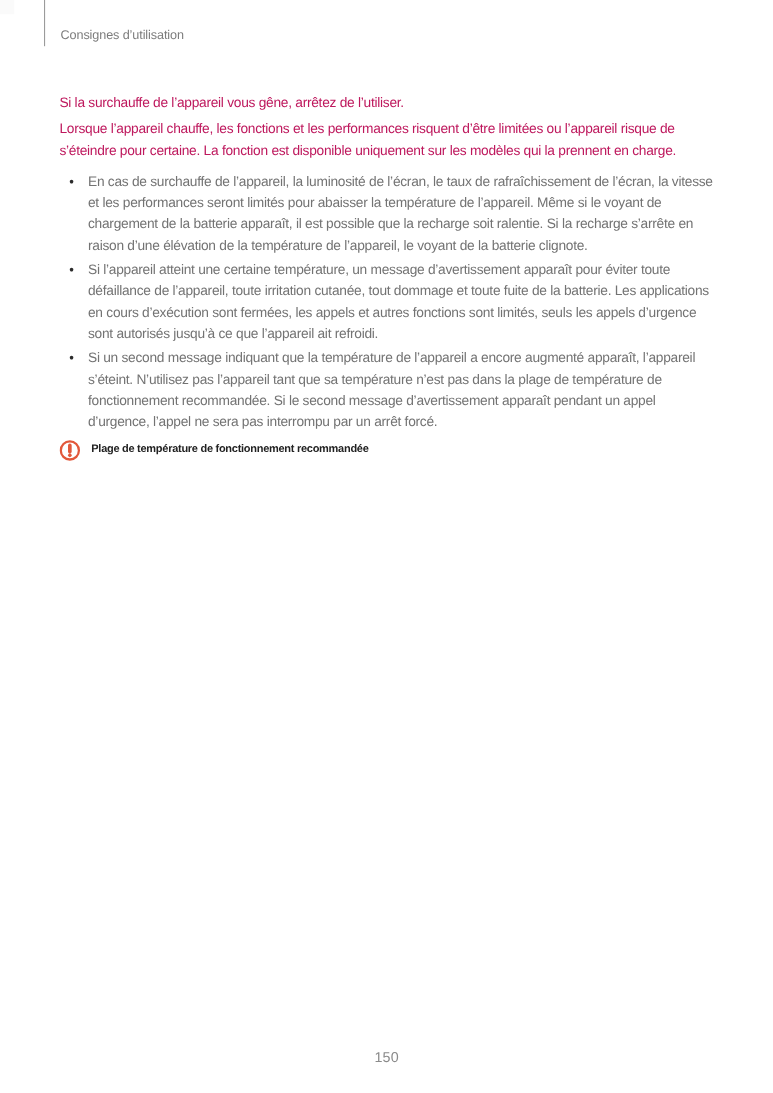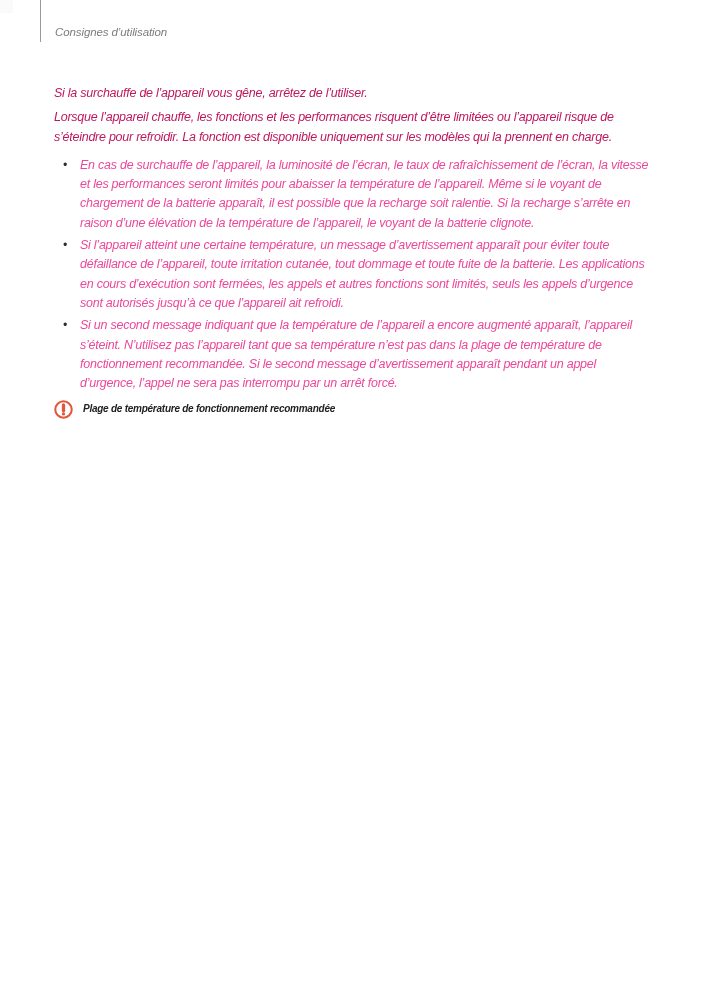--- a/index.html
+++ b/index.html
@@ -3,21 +3,21 @@
 <meta charset="utf-8">
 <style>
   html, body { margin: 0; padding: 0; }
   body {
     width: 703px; height: 994px;
     background: #ffffff;
     font-family: "Liberation Sans", sans-serif;
     color: #2b2b2b;
     overflow: hidden;
   }
-  .page { position: relative; width: 703px; height: 980px; background: #ffffff; font-style: italic; }
+  .page { position: relative; width: 703px; height: 980px; background: #ffffff; }
 
   .corner-artifact {
     position: absolute; left: 0; top: 0;
     width: 13px; height: 13px; background: #fafafa;
   }
   .header-rule {
     position: absolute; left: 40px; top: 0;
     width: 1px; height: 42px; background: #9b9b9b;
   }
   .running-header {
@@ -40,21 +40,21 @@
   }
   ul.bullet-list {
     list-style: none;
     margin: 9px 0 0 0; padding: 0;
   }
   ul.bullet-list li {
     position: relative;
     padding-left: 26px;
     margin: 0 0 3px 0;
     font-size: 12.5px; line-height: 19.3px; letter-spacing: -0.25px;
-    color: #ec4899;
+    color: #737373;
   }
   ul.bullet-list li::before {
     content: "•";
     position: absolute; left: 9px; top: 0;
     color: #2b2b2b; font-size: 12px;
   }
   .note {
     display: flex; align-items: flex-start;
     margin-top: 7px;
   }
@@ -86,21 +86,21 @@
 
 <div class="page">
 
   <div class="corner-artifact"></div>
   <div class="header-rule"></div>
   <div class="running-header">Consignes d’utilisation</div>
 
   <main class="content">
 
     <p>Si la surchauffe de l’appareil vous gêne, arrêtez de l’utiliser.</p>
-    <p>Lorsque l’appareil chauffe, les fonctions et les performances risquent d’être limitées ou l’appareil risque de s’éteindre pour refroidir. La fonction est disponible uniquement sur les modèles qui la prennent en charge.</p>
+    <p>Lorsque l’appareil chauffe, les fonctions et les performances risquent d’être limitées ou l’appareil risque de s’éteindre pour certaine. La fonction est disponible uniquement sur les modèles qui la prennent en charge.</p>
 
     <ul class="bullet-list">
       <li>En cas de surchauffe de l’appareil, la luminosité de l’écran, le taux de rafraîchissement de l’écran, la vitesse et les performances seront limités pour abaisser la température de l’appareil. Même si le voyant de chargement de la batterie apparaît, il est possible que la recharge soit ralentie. Si la recharge s’arrête en raison d’une élévation de la température de l’appareil, le voyant de la batterie clignote.</li>
       <li>Si l’appareil atteint une certaine température, un message d’avertissement apparaît pour éviter toute défaillance de l’appareil, toute irritation cutanée, tout dommage et toute fuite de la batterie. Les applications en cours d’exécution sont fermées, les appels et autres fonctions sont limités, seuls les appels d’urgence sont autorisés jusqu’à ce que l’appareil ait refroidi.</li>
       <li>Si un second message indiquant que la température de l’appareil a encore augmenté apparaît, l’appareil s’éteint. N’utilisez pas l’appareil tant que sa température n’est pas dans la plage de température de fonctionnement recommandée. Si le second message d’avertissement apparaît pendant un appel d’urgence, l’appel ne sera pas interrompu par un arrêt forcé.</li>
     </ul>
 
     <div class="note">
       <span class="note-icon">
         <svg width="19" height="19" viewBox="0 0 24 24" aria-hidden="true">
@@ -108,14 +108,15 @@
           <line x1="12" y1="6.2" x2="12" y2="13.6" stroke="#e2583b" stroke-width="4.2" stroke-linecap="round"></line>
           <circle cx="12" cy="17.6" r="2.1" fill="#e2583b"></circle>
         </svg>
       </span>
       <div class="note-body">
         <div class="note-heading">Plage de température de fonctionnement recommandée</div>
       </div>
     </div>
   </main>
 
+  <div class="page-number">150</div>
 
 </div>
 
 </body></html>

